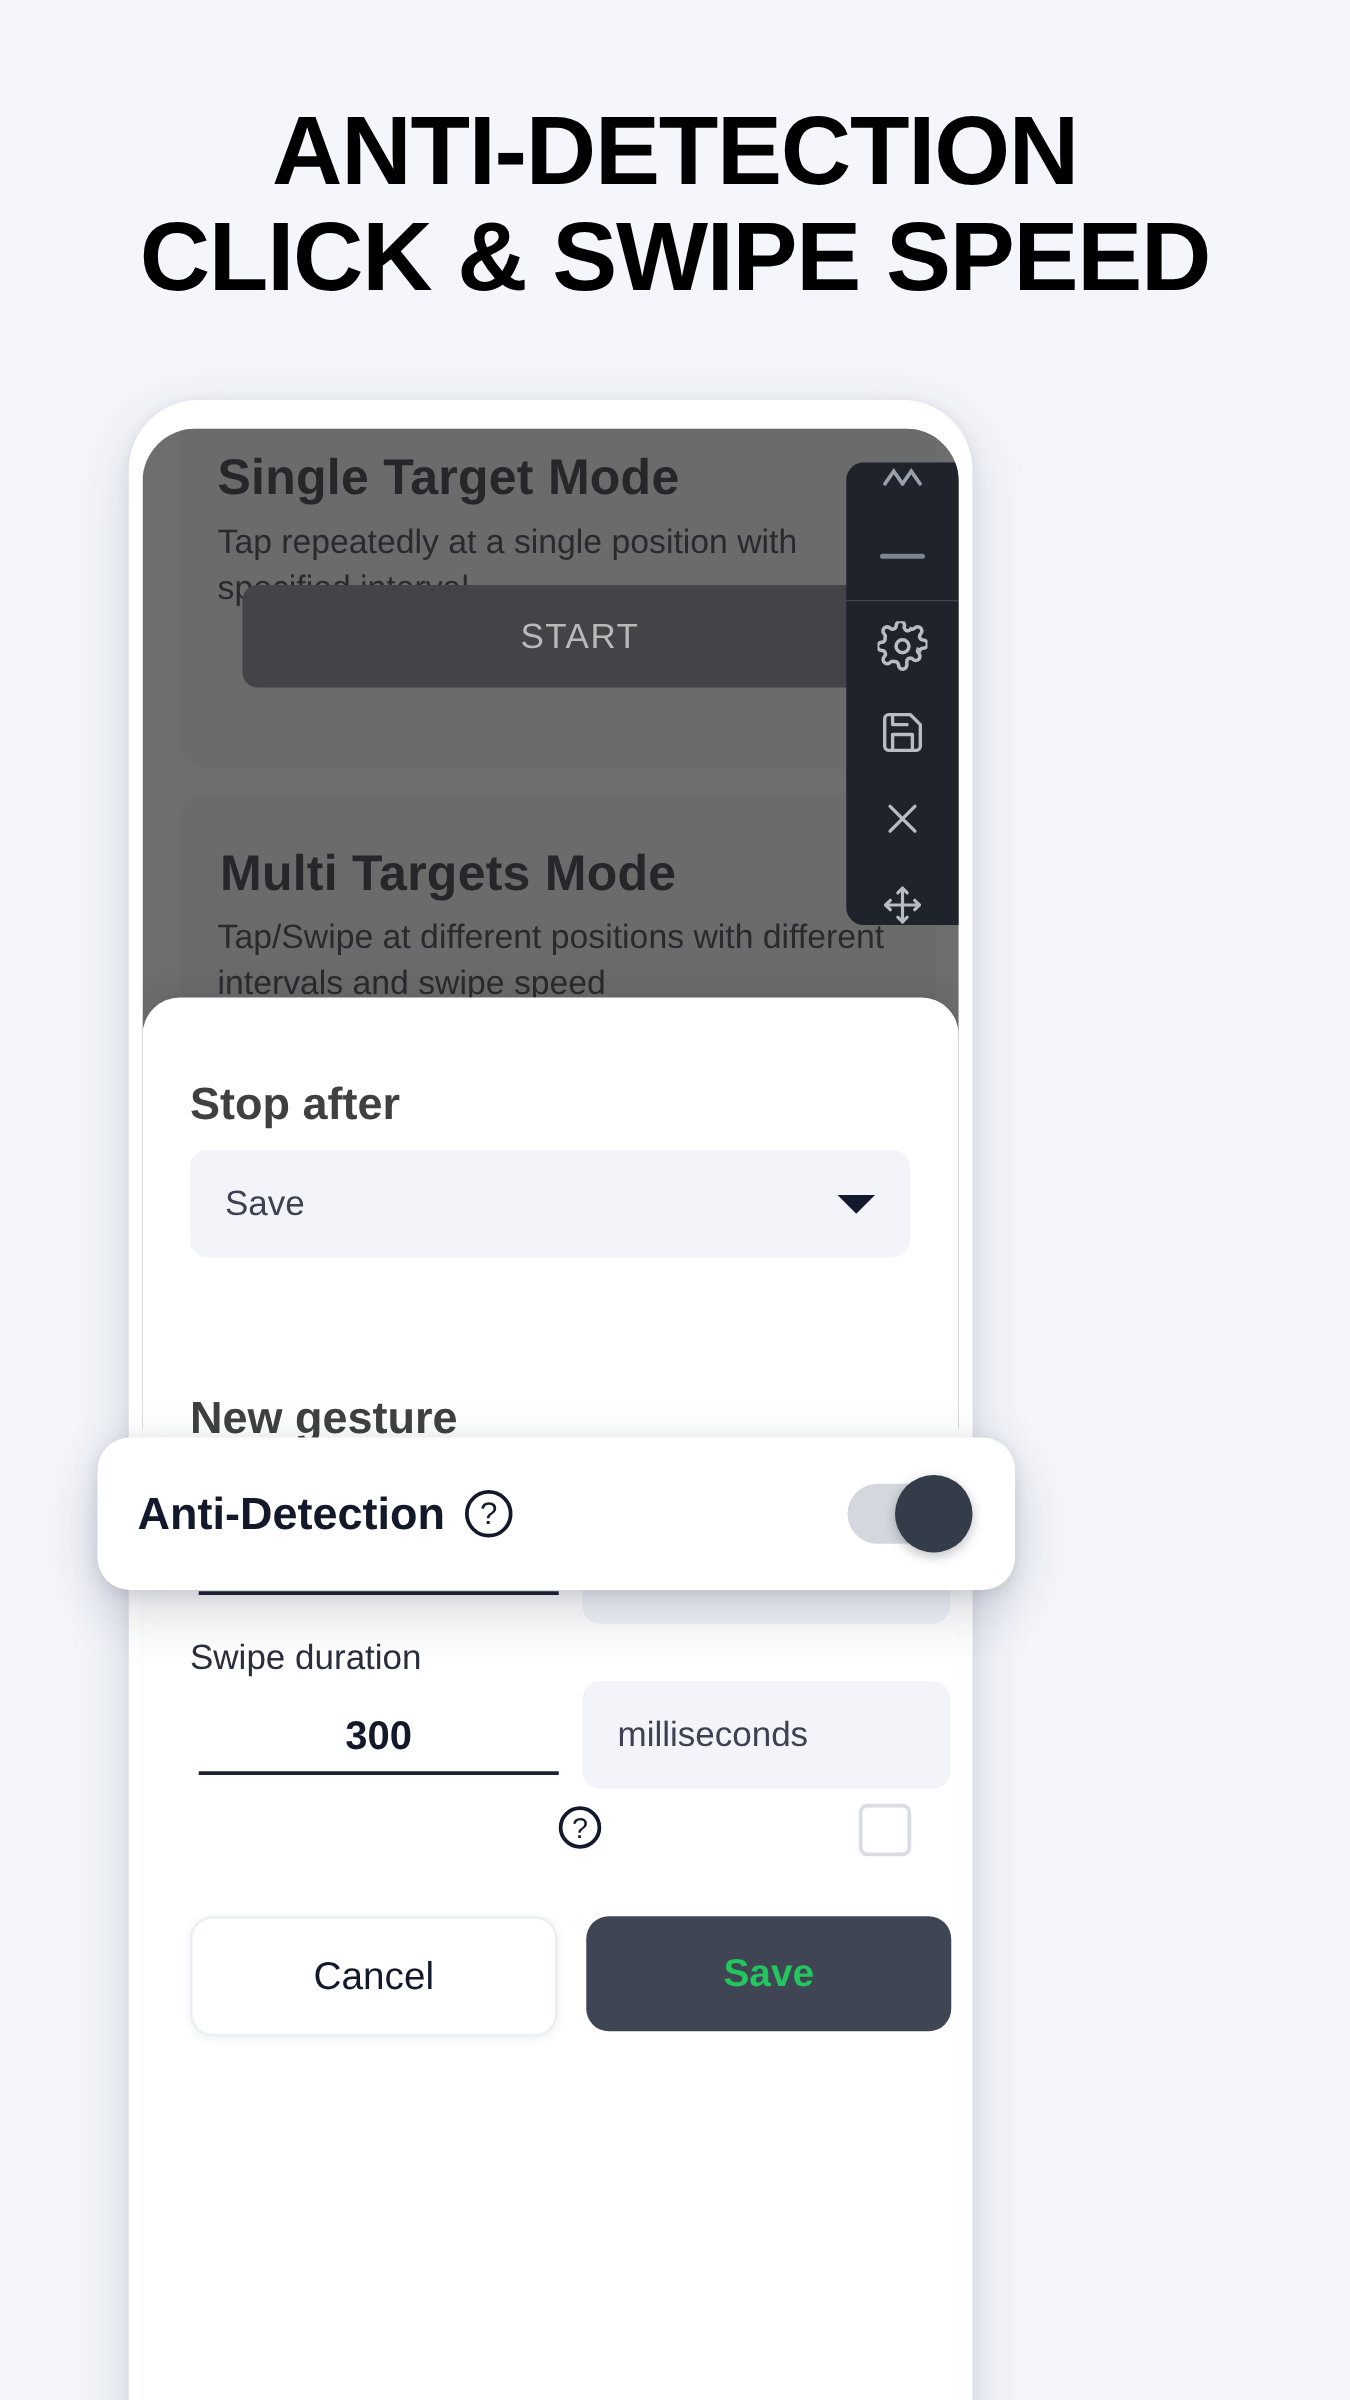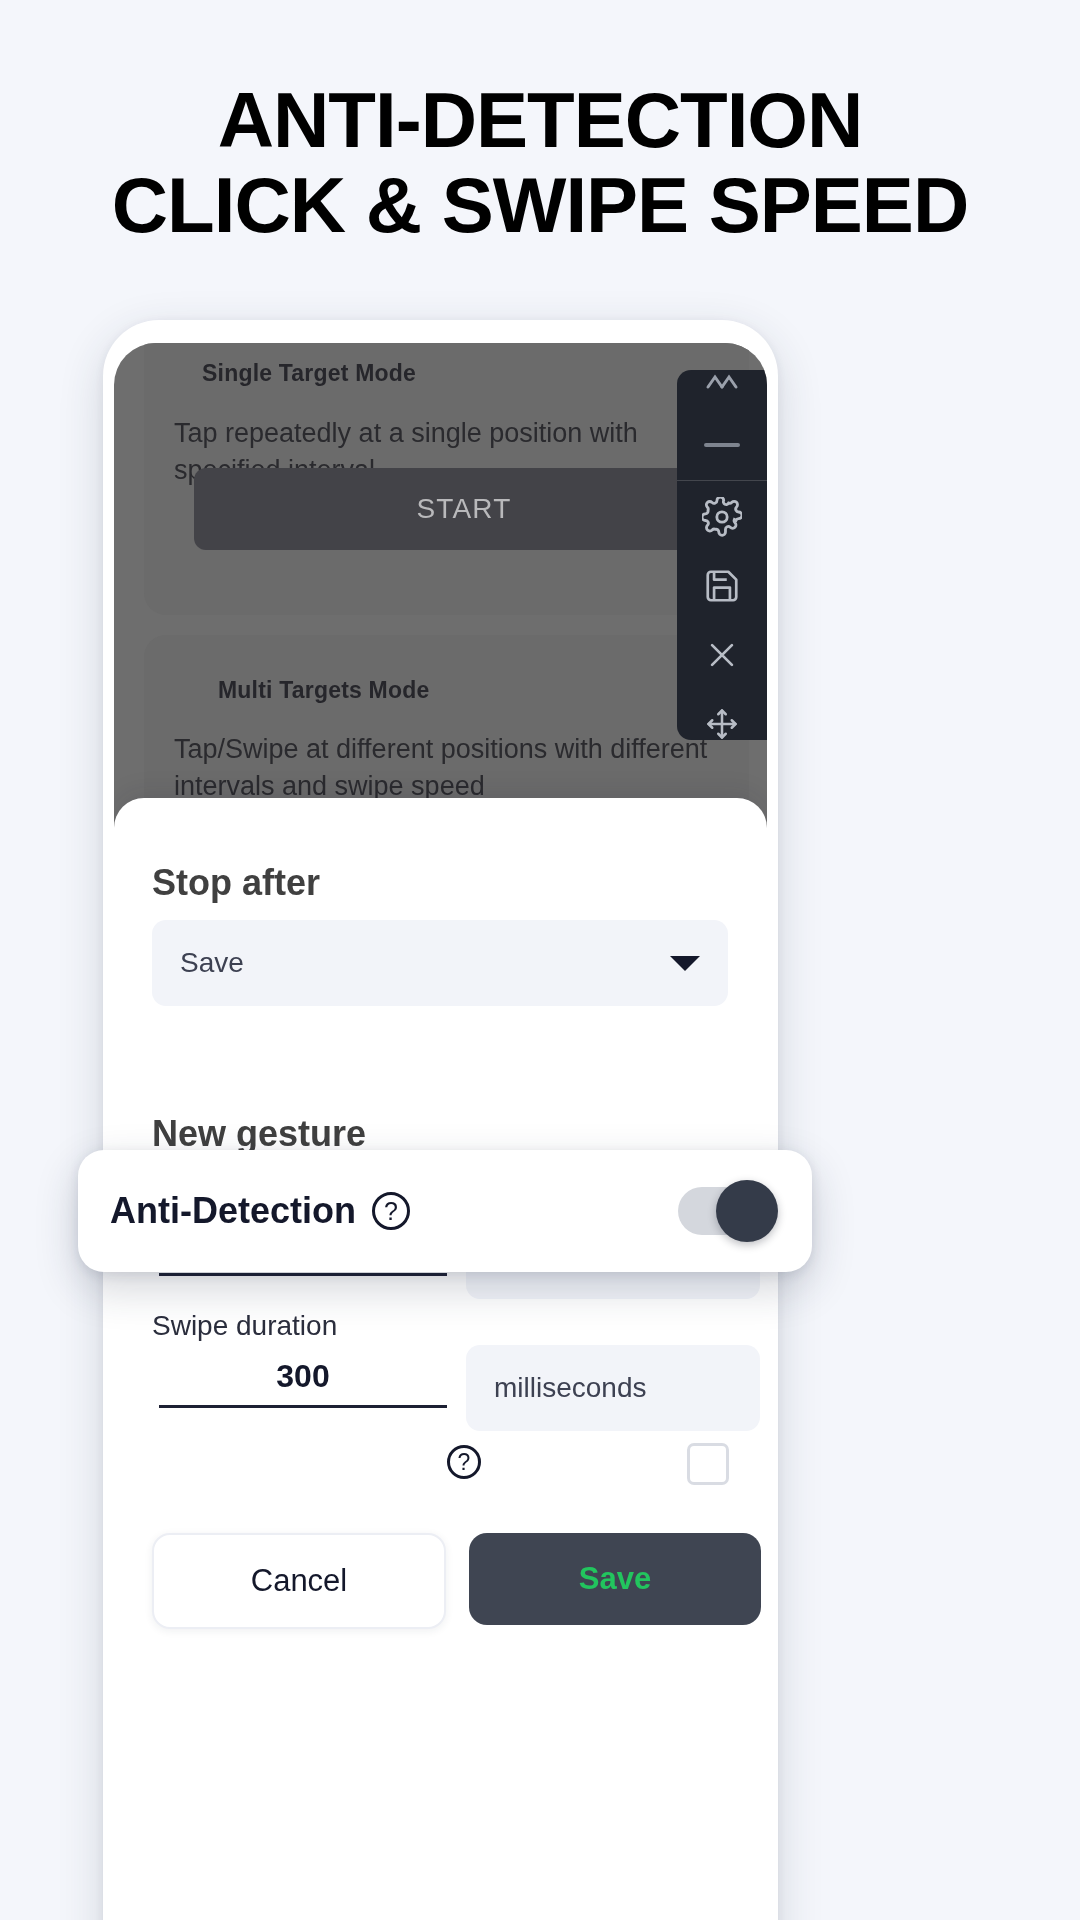--- a/index.html
+++ b/index.html
@@ -69,23 +69,22 @@
     border-radius: 22px;
   }
   .card-dim-1 { left: 30px; top: -38px; width: 605px; height: 310px; }
   .card-dim-2 { left: 30px; top: 292px; width: 605px; height: 230px; }
 
   .dim-title {
     position: absolute;
     color: #26262b;
     font-family: "Liberation Sans", sans-serif;
     font-weight: bold;
-    font-size: 23px;
+    font-size: 40px;
     letter-spacing: 0.2px;
-    margin-left: 28px;
   }
   .dim-sub {
     position: absolute;
     color: #2a2a2e;
     font-family: "Liberation Sans", sans-serif;
     font-size: 27px;
     line-height: 1.38;
     width: 560px;
   }
 
@@ -294,21 +293,21 @@
 
       <div class="dim-layer">
 
         <div class="card-dim card-dim-1">
           <div class="dim-title" style="left:30px; top:55px;">Single Target Mode</div>
           <div class="dim-sub" style="left:30px; top:110px;">Tap repeatedly at a single position with specified interval</div>
           <div class="start-btn">START</div>
         </div>
 
         <div class="card-dim card-dim-2">
-          <div class="dim-title" style="left:46px; top:42px;">Multi Targets Mode</div>
+          <div class="dim-title" style="left:32px; top:42px;">Multi Targets Mode</div>
           <div class="dim-sub" style="left:30px; top:96px;">Tap/Swipe at different positions with different intervals and swipe speed</div>
         </div>
 
         <div class="side-toolbar">
           <div class="tb-chevrons">
             <svg width="40" height="20" viewBox="0 0 40 20">
               <path d="M6 16 L13 6 L20 16" fill="none" stroke="#9aa0ab" stroke-width="3" stroke-linecap="round"></path>
               <path d="M20 16 L27 6 L34 16" fill="none" stroke="#9aa0ab" stroke-width="3" stroke-linecap="round"></path>
             </svg>
           </div>
@@ -370,21 +369,21 @@
 
         <div class="num-field" style="left:45px; top:428px; width:288px;">500</div>
 
         <div class="select-box" style="left:352px; top:415px; width:294px; height:86px;">
           <span class="select-value">milliseconds</span>
           <span class="caret"></span>
         </div>
 
         <div class="field-label" style="left:38px; top:512px;">Swipe duration</div>
 
-        <div class="num-field" style="left:45px; top:560px; width:288px;">300</div>
+        <div class="num-field" style="left:45px; top:572px; width:288px;">300</div>
 
         <div class="select-box" style="left:352px; top:547px; width:294px; height:86px;">
           <span class="select-value">milliseconds</span>
         </div>
 
         <div class="help-icon" style="left:333px; top:647px;">?</div>
         <div class="checkbox" style="left:573px; top:645px;"></div>
 
         <div class="btn btn-cancel" style="left:38px; top:735px; width:290px;">Cancel</div>
         <div class="btn btn-save" style="left:355px; top:735px; width:292px;">Save</div>

